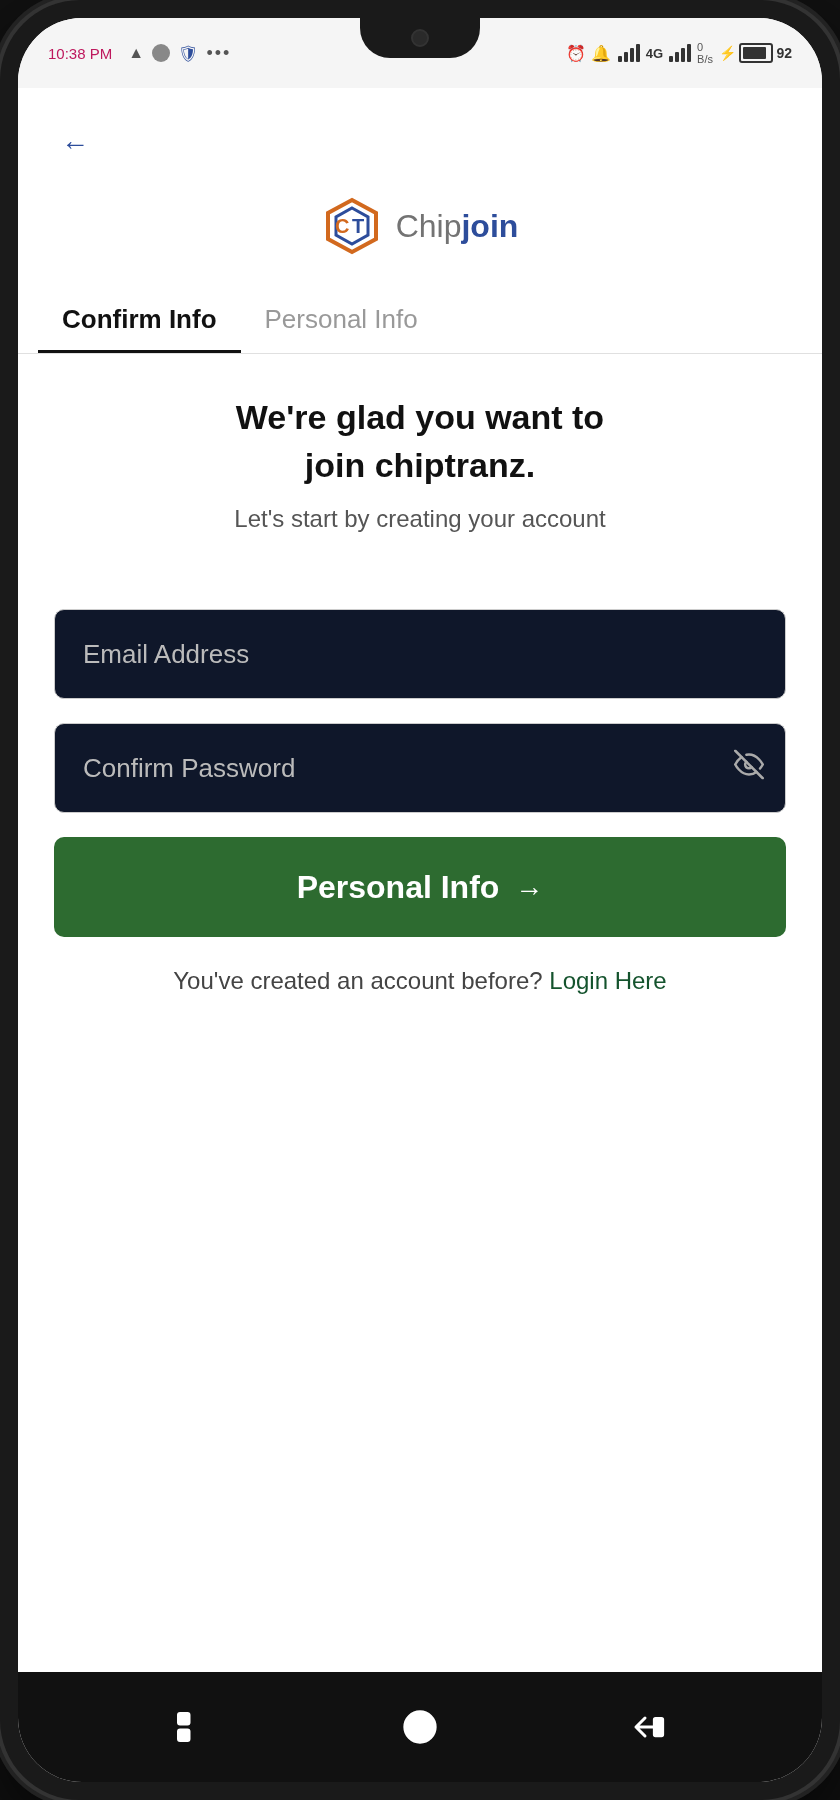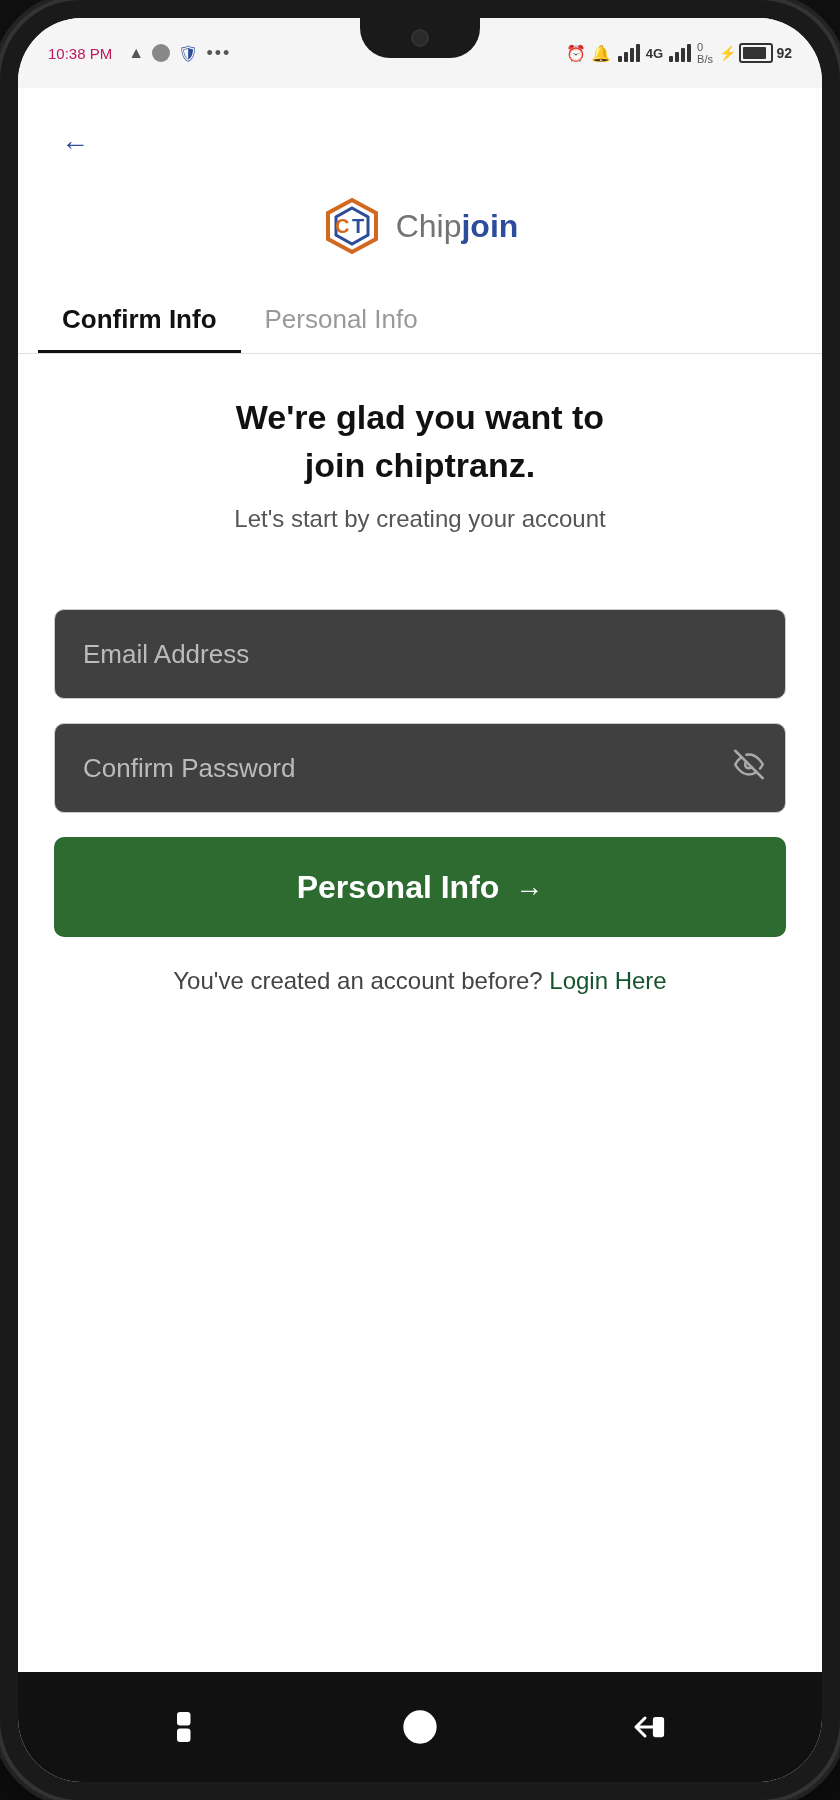--- a/index.html
+++ b/index.html
@@ -238,21 +238,21 @@
     }
 
     .input-field {
       width: 100%;
       height: 90px;
       border: 1.5px solid #ccc;
       border-radius: 10px;
       padding: 0 82px 0 28px;
       font-size: 26px;
       color: #999;
-      background: #404040;
+      background: #0f172a;
       outline: none;
     }
 
     .input-field::placeholder {
       color: #bbb;
     }
 
     .eye-icon {
       position: absolute;
       right: 22px;

